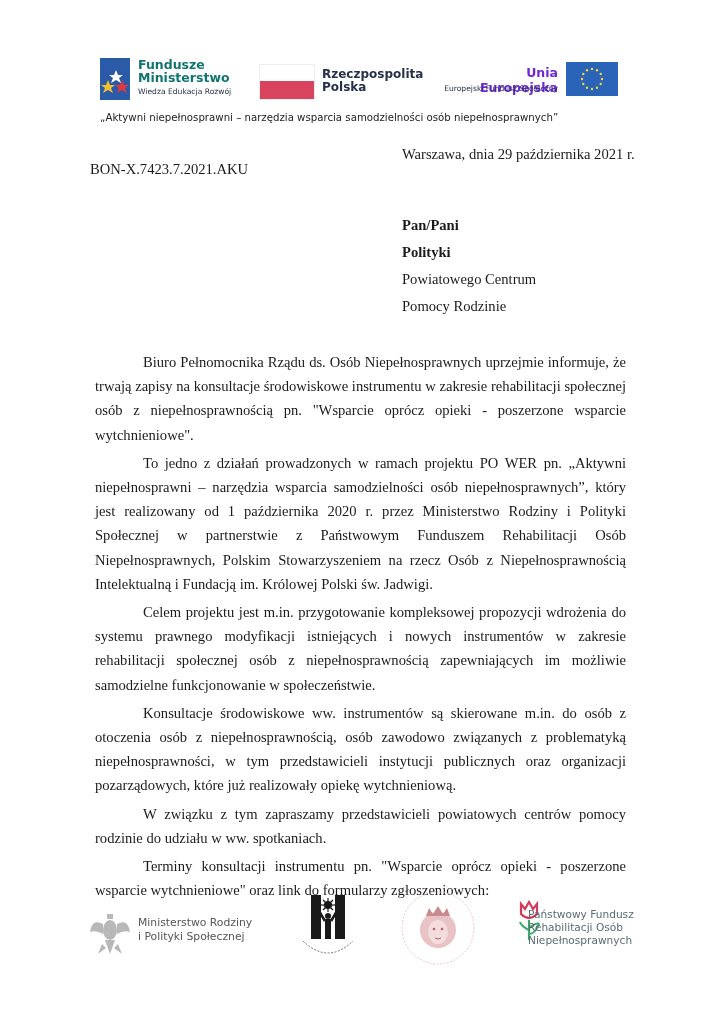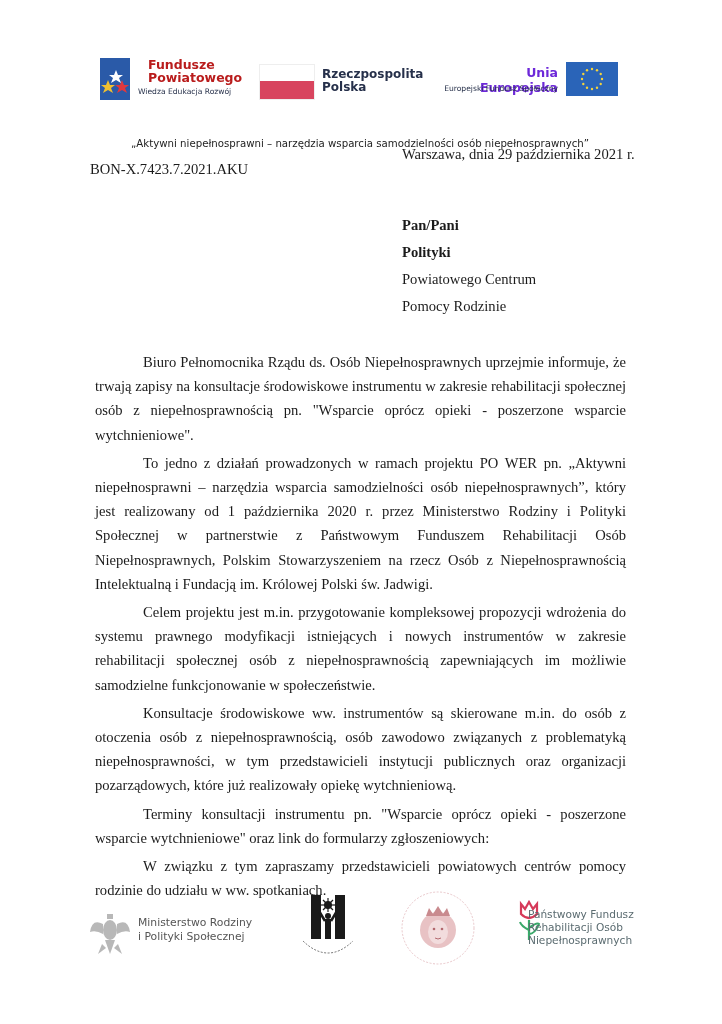--- a/index.html
+++ b/index.html
@@ -3,31 +3,31 @@
 <meta charset="utf-8">
 <style>
   html, body { margin: 0; padding: 0; background: #ffffff; }
   body { width: 722px; height: 1024px; position: relative; overflow: hidden; color: #1a1a1a; }
   .abs { position: absolute; }
   .sans { font-family: "DejaVu Sans", "Liberation Sans", sans-serif; }
   .serif { font-family: "Liberation Serif", "DejaVu Serif", serif; }
 
   
   .fe-logo { left: 100px; top: 58px; width: 30px; height: 42px; background: #2a5aa8; }
-  .fe-text1 { left: 148px; top: 58px; font-size: 12.5px; font-weight: bold; color: #b91c1c; line-height: 13px; }
+  .fe-text1 { left: 138px; top: 58px; font-size: 12.5px; font-weight: bold; color: #0f766e; line-height: 13px; }
   .fe-text2 { left: 138px; top: 87px; font-size: 7.6px; color: #26304a; }
   .pl-flag { left: 259px; top: 64px; width: 54px; height: 34px; border: 1px solid #eee; }
   .pl-flag .w { height: 16px; background: #ffffff; }
   .pl-flag .r { height: 18px; background: #d8445e; }
   .rp-text { left: 322px; top: 68px; font-size: 12px; font-weight: bold; color: #26304a; line-height: 13px; }
   .ue-text1 { left: 462px; top: 65px; font-size: 12.5px; font-weight: bold; color: #6d28d9; text-align: right; width: 96px; }
   .ue-text2 { left: 444px; top: 84px; font-size: 7.6px; color: #26304a; text-align: right; width: 114px; }
   .eu-flag { left: 566px; top: 62px; width: 52px; height: 34px; background: #2a64b8; }
 
-  .project-title { left: 100px; top: 112px; width: 520px; text-align: center; font-size: 10.2px; color: #222; margin-top: 26px; }
+  .project-title { left: 100px; top: 112px; width: 520px; font-size: 10.2px; color: #222; }
 
   .letter { font-size: 14.6px; color: #1b1b1b; }
   .date { left: 402px; top: 146px; }
   .ref { left: 90px; top: 161px; }
   .addr { left: 402px; line-height: 27px; }
   .addr b { font-weight: bold; }
 
   .body-text { left: 91px; top: 346px; width: 539px; line-height: 24.2px; text-align: justify; }
   .body-text p { margin: 4px; text-indent: 48px; }
   .eagle { left: 88px; top: 910px; width: 44px; height: 50px; }
@@ -43,21 +43,21 @@
 <div class="abs fe-logo">
   <svg width="30" height="42" viewBox="0 0 30 42">
     <rect width="30" height="42" fill="#2a5aa8"></rect>
     <polygon points="16,12 18,17 23,17 19,20 21,25 16,22 11,25 13,20 9,17 14,17" fill="#ffffff"></polygon>
     <polygon points="8,22 10,27 15,27 11,30 13,35 8,32 3,35 5,30 1,27 6,27" fill="#f0c030"></polygon>
     <polygon points="22,22 24,27 29,27 25,30 27,35 22,32 17,35 19,30 15,27 20,27" fill="#e0383e"></polygon>
   </svg>
 </div>
 <div class="abs sans fe-text1">
   <div>Fundusze</div>
-  <div>Powiatowego</div>
+  <div>Ministerstwo</div>
 </div>
 <div class="abs sans fe-text2">Wiedza Edukacja Rozwój</div>
 
 <div class="abs pl-flag">
   <div class="w"></div>
     <div class="r"></div>
 </div>
 <div class="abs sans rp-text">
   <div>Rzeczpospolita</div>
   <div>Polska</div>
@@ -95,22 +95,22 @@
   <div><b>Polityki</b></div>
   <div>Powiatowego Centrum</div>
   <div>Pomocy Rodzinie</div>
 </div>
 
 <div class="abs serif letter body-text">
   <p>Biuro Pełnomocnika Rządu ds. Osób Niepełnosprawnych uprzejmie informuje, że trwają zapisy na konsultacje środowiskowe instrumentu w zakresie rehabilitacji społecznej osób z niepełnosprawnością pn. "Wsparcie oprócz opieki - poszerzone wsparcie wytchnieniowe".</p>
   <p>To jedno z działań prowadzonych w ramach projektu PO WER pn. „Aktywni niepełnosprawni – narzędzia wsparcia samodzielności osób niepełnosprawnych”, który jest realizowany od 1 października 2020 r. przez Ministerstwo Rodziny i Polityki Społecznej w partnerstwie z Państwowym Funduszem Rehabilitacji Osób Niepełnosprawnych, Polskim Stowarzyszeniem na rzecz Osób z Niepełnosprawnością Intelektualną i Fundacją im. Królowej Polski św. Jadwigi.</p>
   <p>Celem projektu jest m.in. przygotowanie kompleksowej propozycji wdrożenia do systemu prawnego modyfikacji istniejących i nowych instrumentów w zakresie rehabilitacji społecznej osób z niepełnosprawnością zapewniających im możliwie samodzielne funkcjonowanie w społeczeństwie.</p>
   <p>Konsultacje środowiskowe ww. instrumentów są skierowane m.in. do osób z otoczenia osób z niepełnosprawnością, osób zawodowo związanych z problematyką niepełnosprawności, w tym przedstawicieli instytucji publicznych oraz organizacji pozarządowych, które już realizowały opiekę wytchnieniową.</p>
+  <p>W związku z tym zapraszamy przedstawicieli powiatowych centrów pomocy rodzinie do udziału w ww. spotkaniach.</p>
   <p>Terminy konsultacji instrumentu pn. "Wsparcie oprócz opieki - poszerzone wsparcie wytchnieniowe" oraz link do formularzy zgłoszeniowych:</p>
-  <p>W związku z tym zapraszamy przedstawicieli powiatowych centrów pomocy rodzinie do udziału w ww. spotkaniach.</p>
 </div>
 
 <div class="abs eagle">
   <svg width="44" height="50" viewBox="0 0 44 50">
     <g fill="#b8b8b8">
       <ellipse cx="22" cy="20" rx="7" ry="10"></ellipse>
       <path d="M15 14 Q4 8 2 22 Q8 20 15 24 Z"></path>
       <path d="M29 14 Q40 8 42 22 Q36 20 29 24 Z"></path>
       <rect x="19" y="4" width="6" height="5"></rect>
       <path d="M17 30 L22 44 L27 30 Z"></path>

